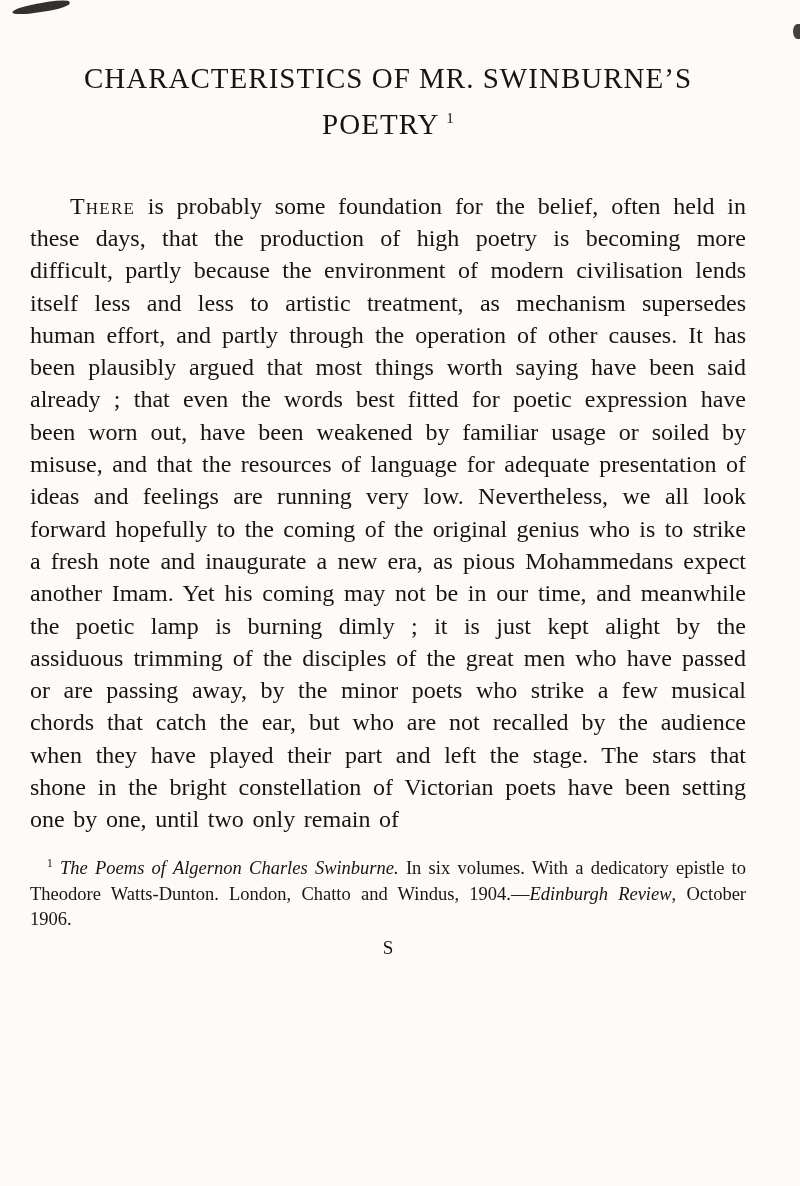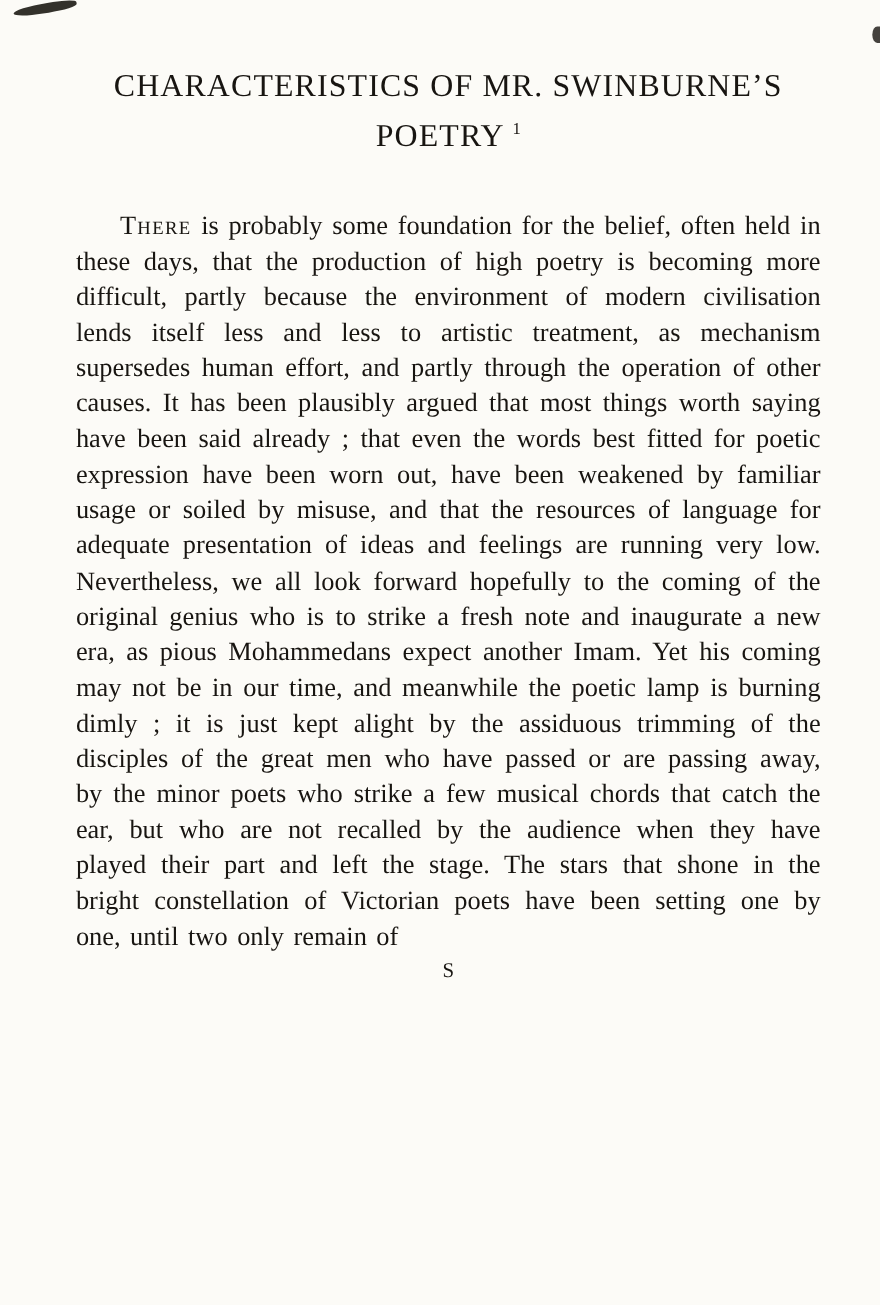--- a/index.html
+++ b/index.html
@@ -7,21 +7,21 @@
     padding: 0;
     background: #e9e7e2;
   }
   .page {
     position: relative;
     width: 800px;
     height: 1186px;
     margin: 0 auto;
     background: #fcfbf7;
     box-sizing: border-box;
-    padding: 58px 54px 0 69px;
+    padding: 58px 54px 0 30px;
     color: #181511;
     font-family: "Liberation Serif", "DejaVu Serif", serif;
     overflow: hidden;
   }
   .chapter-title {
     font-size: 29px;
     line-height: 40px;
     font-weight: normal;
     text-align: center;
     letter-spacing: 0.035em;
@@ -94,16 +94,17 @@
 
 <div class="page">
 
   <div class="artifact artifact-topleft"></div>
   <div class="artifact artifact-topright"></div>
 
   <h1 class="chapter-title"><span>CHARACTERISTICS OF MR. SWINBURNE’S</span><br><span>POETRY</span><sup>1</sup></h1>
 
   <p class="body-paragraph"><span class="smallcaps">There</span><span> is probably some foundation for the belief, often held in these days, that the production of high poetry is becoming more difficult, partly because the environment of modern civilisation lends itself less and less to artistic treatment, as mechanism supersedes human effort, and partly through the operation of other causes. It has been plausibly argued that most things worth saying have been said already ; that even the words best fitted for poetic expression have been worn out, have been weakened by familiar usage or soiled by misuse, and that the resources of language for adequate presentation of ideas and feelings are running very low. Nevertheless, we all look forward hopefully to the coming of the original genius who is to strike a fresh note and inaugurate a new era, as pious Mohammedans expect another Imam. Yet his coming may not be in our time, and meanwhile the poetic lamp is burning dimly ; it is just kept alight by the assiduous trimming of the disciples of the great men who have passed or are passing away, by the minor poets who strike a few musical chords that catch the ear, but who are not recalled by the audience when they have played their part and left the stage. The stars that shone in the bright constellation of Victorian poets have been setting one by one, until two only remain of</span></p>
 
+  <div class="footnote"><sup>1</sup><span class="ital"> The Poems of Algernon Charles Swinburne.</span><span> In six volumes. With a dedicatory epistle to Theodore Watts-Dunton. London, Chatto and Windus, 1904.—</span><span class="ital">Edinburgh Review</span><span>, October 1906.</span></div>
 
   <div class="page-signature">S</div>
 
 </div>
 
 </body></html>

